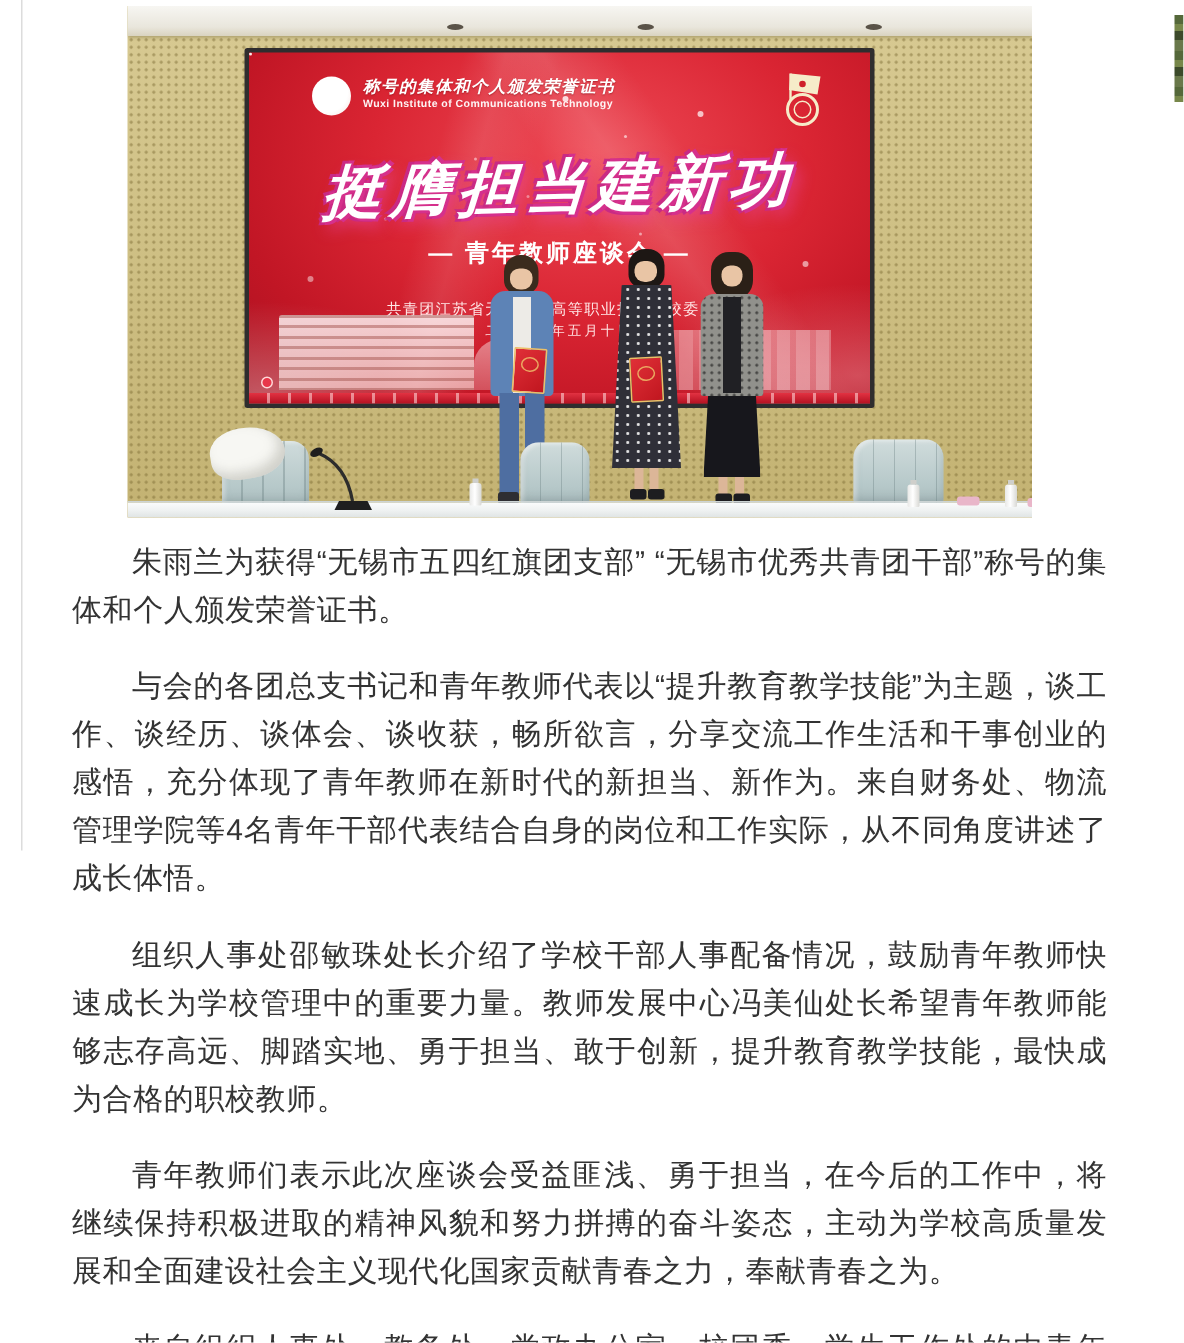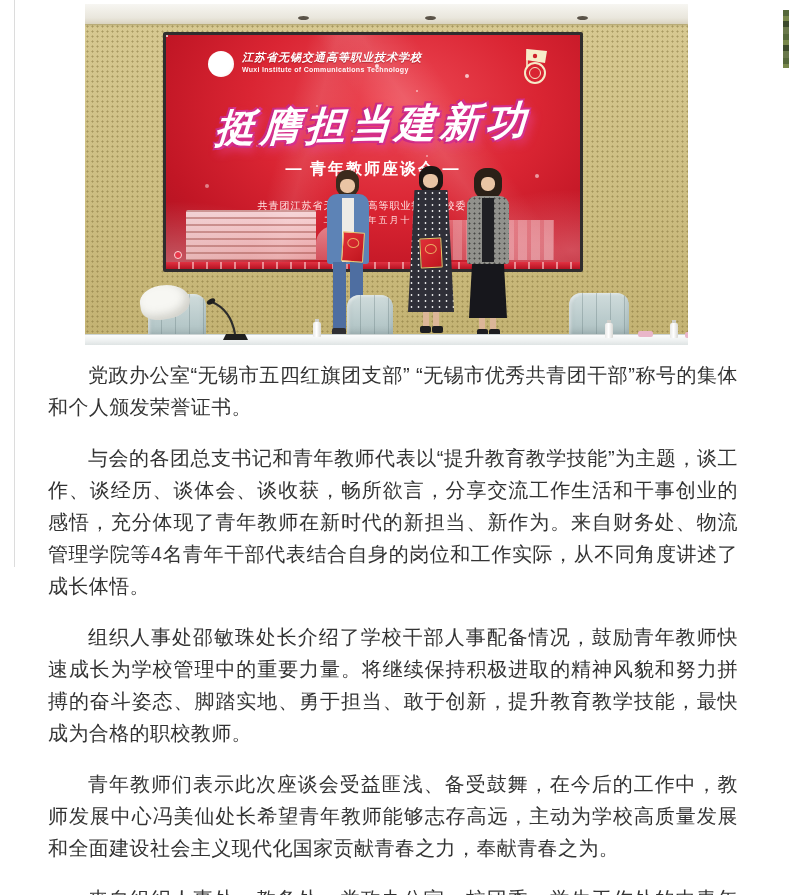--- a/index.html
+++ b/index.html
@@ -151,21 +151,21 @@
       <span class="ceil-light" style="left:213px"></span>
       <span class="ceil-light" style="left:340px"></span>
       <span class="ceil-light" style="left:492px"></span>
     </div>
 
     <div class="screen">
       <div class="screen-content">
         <i class="sparkles"></i>
         <div class="school-badge"></div>
         <div class="school-name">
-          <div class="cn">江苏省无锡交通高等职业技术学校</div>
+          <div class="cn">称号的集体和个人颁发荣誉证书</div>
           <div class="en">Wuxi Institute of Communications Technology</div>
         </div>
         <svg class="league" width="30" height="40" viewBox="0 0 30 40">
           <path d="M6 2 L26 4 L24 16 L5 13 Z" fill="#f6ecc9"></path>
           <path d="M6 2 L6 20" stroke="#f6ecc9" stroke-width="1.6"></path>
           <circle cx="14" cy="9" r="2.2" fill="#cf1f2a"></circle>
           <circle cx="14" cy="26" r="10" fill="none" stroke="#f6ecc9" stroke-width="2"></circle>
           <circle cx="14" cy="26" r="5.5" fill="none" stroke="#f6ecc9" stroke-width="1"></circle>
         </svg>
         <div class="slogan">挺膺担当建新功</div>
@@ -225,20 +225,20 @@
     </svg>
     <div class="bottle" style="left:228px; top:318px;"></div>
     <div class="bottle" style="left:520px; top:319px;"></div>
     <div class="bottle" style="left:585px; top:319px;"></div>
     <div class="pinkpack" style="left:553px; top:327px;"></div>
     <div class="pinkpack" style="left:600px; top:328px;"></div>
     <div class="table"></div>
   </figure>
 
   <div class="content">
-    <p>党政办公室“无锡市五四红旗团支部” “无锡市优秀共青团干部”称号的集体和个人颁发荣誉证书。</p>
+    <p>朱雨兰为获得“无锡市五四红旗团支部” “无锡市优秀共青团干部”称号的集体和个人颁发荣誉证书。</p>
     <p>与会的各团总支书记和青年教师代表以“提升教育教学技能”为主题，谈工作、谈经历、谈体会、谈收获，畅所欲言，分享交流工作生活和干事创业的感悟，充分体现了青年教师在新时代的新担当、新作为。来自财务处、物流管理学院等4名青年干部代表结合自身的岗位和工作实际，从不同角度讲述了成长体悟。</p>
-    <p>组织人事处邵敏珠处长介绍了学校干部人事配备情况，鼓励青年教师快速成长为学校管理中的重要力量。将继续保持积极进取的精神风貌和努力拼搏的奋斗姿态、脚踏实地、勇于担当、敢于创新，提升教育教学技能，最快成为合格的职校教师。</p>
-    <p>青年教师们表示此次座谈会受益匪浅、备受鼓舞，在今后的工作中，教师发展中心冯美仙处长希望青年教师能够志存高远，主动为学校高质量发展和全面建设社会主义现代化国家贡献青春之力，奉献青春之为。</p>
+    <p>组织人事处邵敏珠处长介绍了学校干部人事配备情况，鼓励青年教师快速成长为学校管理中的重要力量。教师发展中心冯美仙处长希望青年教师能够志存高远、脚踏实地、勇于担当、敢于创新，提升教育教学技能，最快成为合格的职校教师。</p>
+    <p>青年教师们表示此次座谈会受益匪浅、勇于担当，在今后的工作中，将继续保持积极进取的精神风貌和努力拼搏的奋斗姿态，主动为学校高质量发展和全面建设社会主义现代化国家贡献青春之力，奉献青春之为。</p>
     <p>来自组织人事处、教务处、党政办公室、校团委、学生工作处的中青年中层干部代表、团总支书记、直属教工团支部书记，青年教师代表20余人参加座谈会。</p>
   </div>
 
 </div>
 
 </body></html>

